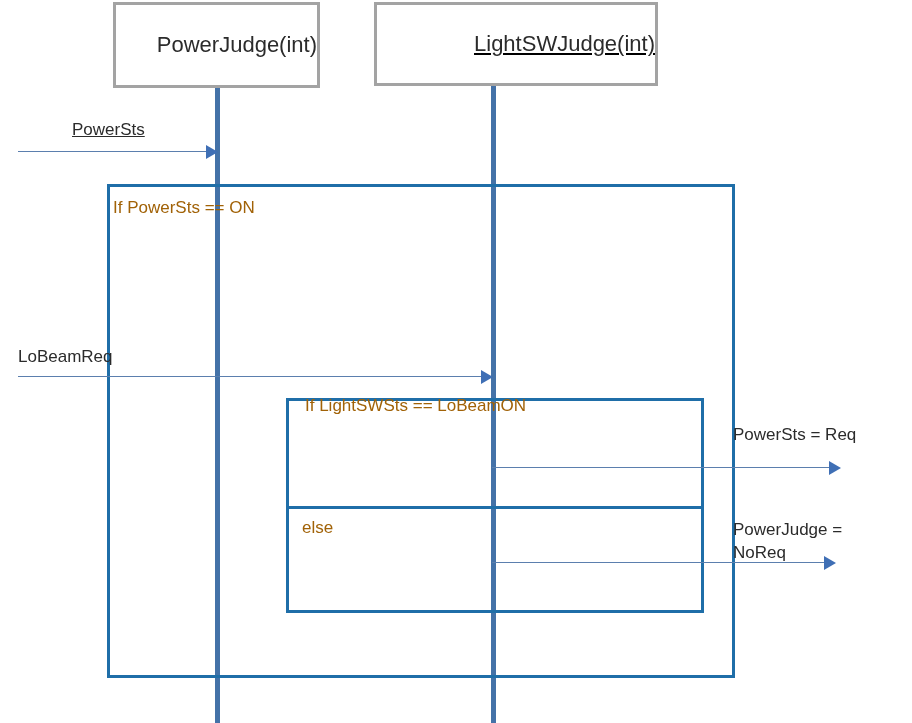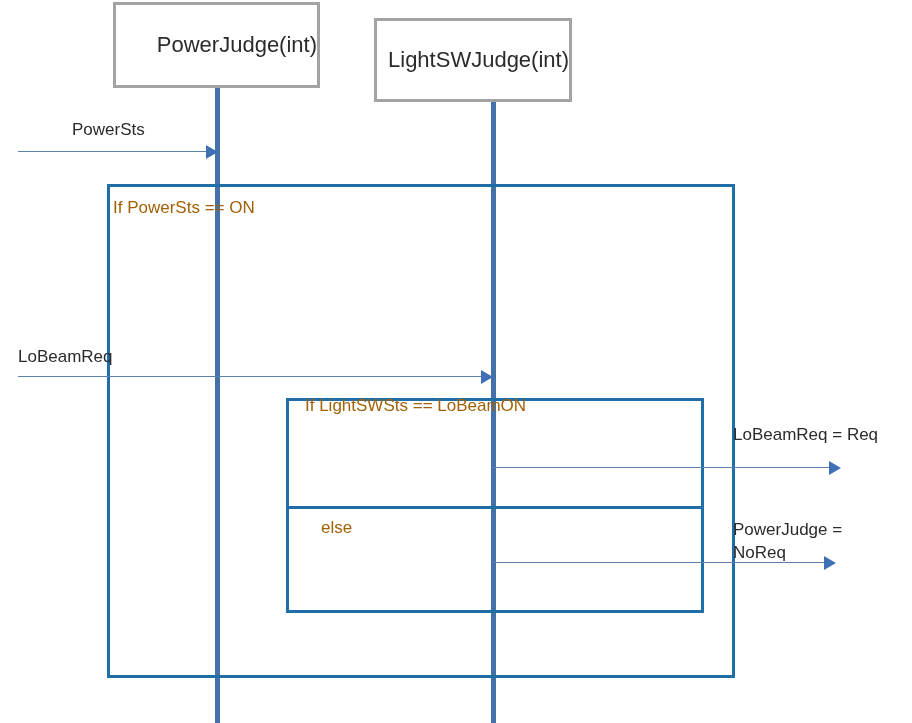--- a/index.html
+++ b/index.html
@@ -92,41 +92,41 @@
 
 <div id="canvas">
 
   <div class="lifeline" style="left:215px; top:88px; height:635px;"></div>
   <div class="lifeline" style="left:491px; top:86px; height:637px;"></div>
 
   <div class="participant-box" style="left:113px; top:2px; width:207px; height:86px;">
     <span class="participant-label">PowerJudge(int)</span>
   </div>
 
-  <div class="participant-box" style="left:374px; top:18px; width:198px; height:84px;">
+  <div class="participant-box" style="left:374px; top:2px; width:284px; height:84px;text-decoration:underline;">
     <span class="participant-label">LightSWJudge(int)</span>
   </div>
 
   <div class="fragment" style="left:107px; top:184px; width:628px; height:494px;"></div>
   <div class="guard-label" style="left:113px; top:198px;">If  PowerSts == ON</div>
 
-  <div class="msg-label" style="left:72px; top:118px;">PowerSts</div>
+  <div class="msg-label" style="left:72px; top:118px;text-decoration:underline;">PowerSts</div>
   <div class="msg-line" style="left:18px; top:151px; width:192px;"></div>
   <div class="msg-head" style="left:206px; top:145px;"></div>
 
   <div class="msg-label" style="left:18px; top:345px;">LoBeamReq</div>
   <div class="msg-line" style="left:18px; top:376px; width:468px;"></div>
   <div class="msg-head" style="left:481px; top:370px;"></div>
 
   <div class="fragment" style="left:286px; top:398px; width:418px; height:215px;"></div>
   <div class="fragment-divider" style="left:286px; top:506px; width:418px;"></div>
   <div class="guard-label" style="left:305px; top:396px;">If  LightSWSts == LoBeamON</div>
-  <div class="guard-label" style="left:321px; top:518px;">else</div>
+  <div class="guard-label" style="left:302px; top:518px;">else</div>
 
-  <div class="msg-label" style="left:733px; top:423px;">LoBeamReq = Req</div>
+  <div class="msg-label" style="left:733px; top:423px;">PowerSts = Req</div>
   <div class="msg-line" style="left:492px; top:467px; width:341px;"></div>
   <div class="msg-head" style="left:829px; top:461px;"></div>
 
   <div class="msg-label" style="left:733px; top:518px;">PowerJudge =
 NoReq</div>
   <div class="msg-line" style="left:492px; top:562px; width:336px;"></div>
   <div class="msg-head" style="left:824px; top:556px;"></div>
 
 </div>
 

